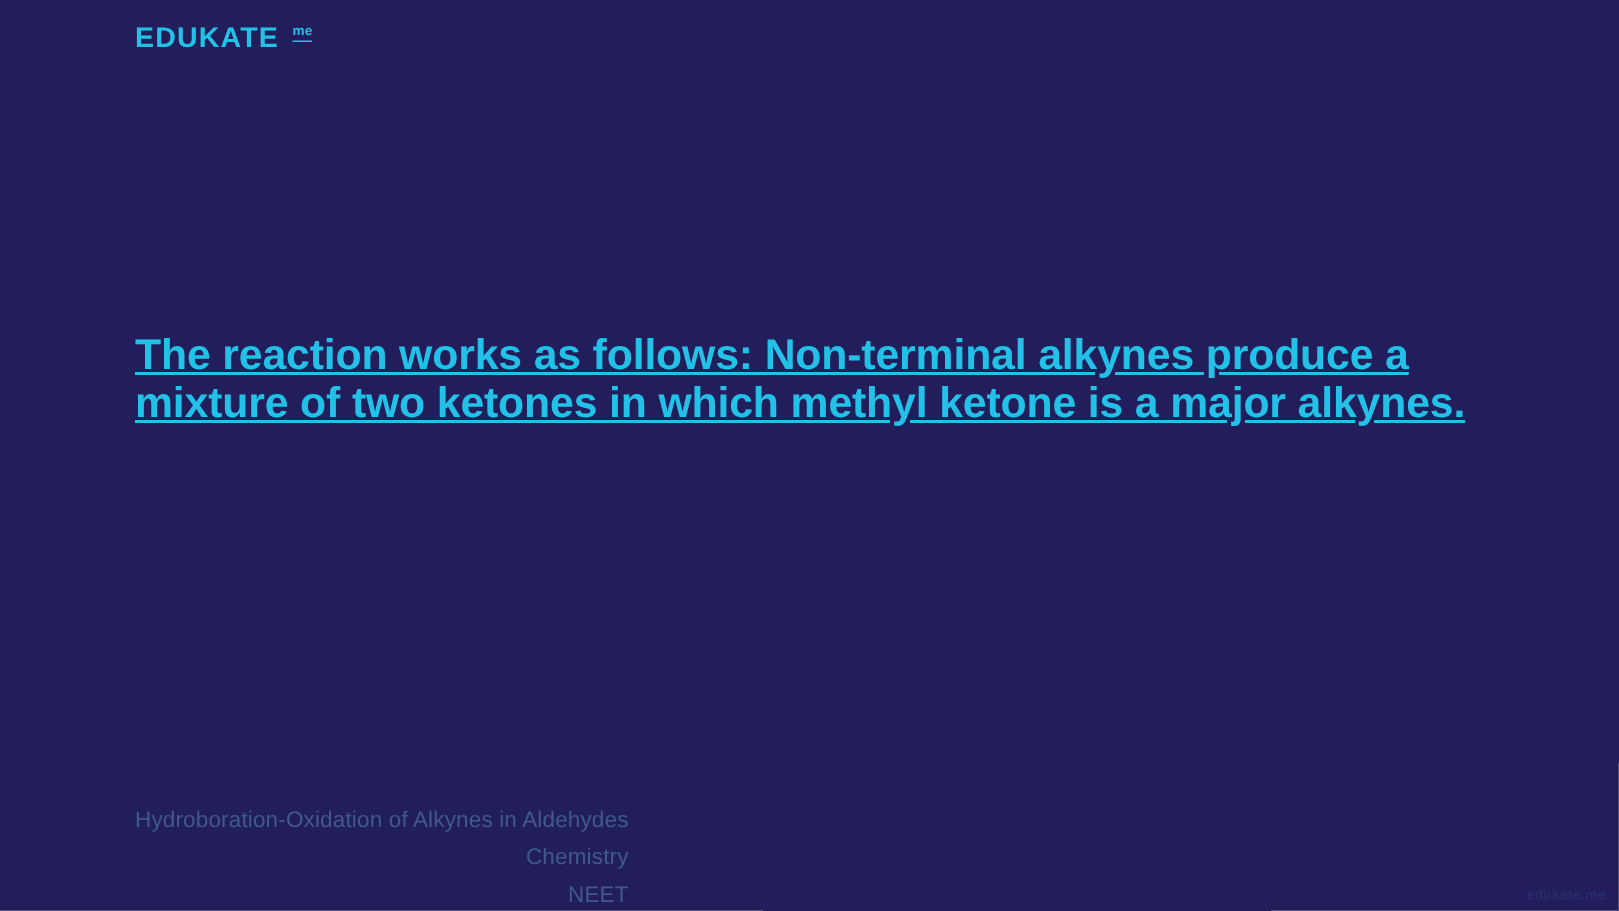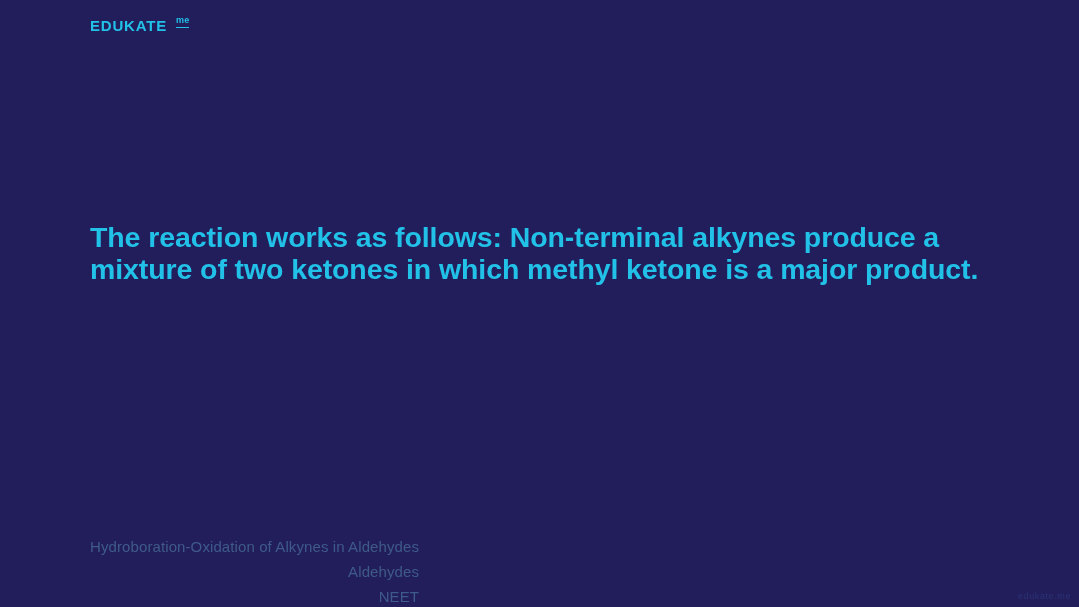--- a/index.html
+++ b/index.html
@@ -26,21 +26,21 @@
     position: absolute;
     left: 90px;
     top: 17px;
     display: flex;
     align-items: flex-start;
     color: #22c2e8;
     letter-spacing: 0.6px;
     user-select: none;
   }
   .logo-word {
-    font-size: 15px;
+    font-size: 19px;
     font-weight: 700;
     line-height: 18px;
     letter-spacing: 0.8px;
   }
   .logo-sup {
     position: relative;
     margin-left: 9px;
     margin-top: -1px;
     display: inline-block;
   }
@@ -67,20 +67,21 @@
     width: 900px;
     color: #22c2e8;
     font-size: 28.5px;
     font-weight: 700;
     line-height: 32px;
     letter-spacing: -0.1px;
   }
   .headline-line {
     display: block;
     white-space: nowrap;
+    text-decoration: underline;
   }
 
   
   .footer {
     position: absolute;
     left: 90px;
     top: 534px;
     color: #3f5a8a;
     font-size: 15px;
     font-weight: 400;
@@ -114,24 +115,24 @@
   <div class="logo">
     <span class="logo-word">EDUKATE</span>
     <span class="logo-sup">
       <span class="logo-sup-text">me</span>
       <span class="logo-sup-rule"></span>
     </span>
   </div>
 
   <div class="headline">
     <span class="headline-line">The reaction works as follows: Non-terminal alkynes produce a</span>
-    <span class="headline-line">mixture of two ketones in which methyl ketone is a major product.</span>
+    <span class="headline-line">mixture of two ketones in which methyl ketone is a major alkynes.</span>
   </div>
 
   <div class="footer">
     <span class="footer-line">Hydroboration-Oxidation of Alkynes in Aldehydes</span>
-    <span class="footer-line">Aldehydes</span>
+    <span class="footer-line">Chemistry</span>
     <span class="footer-line">NEET</span>
   </div>
 
   <div class="watermark">edukate.me</div>
 
 </div>
 
 </body></html>

